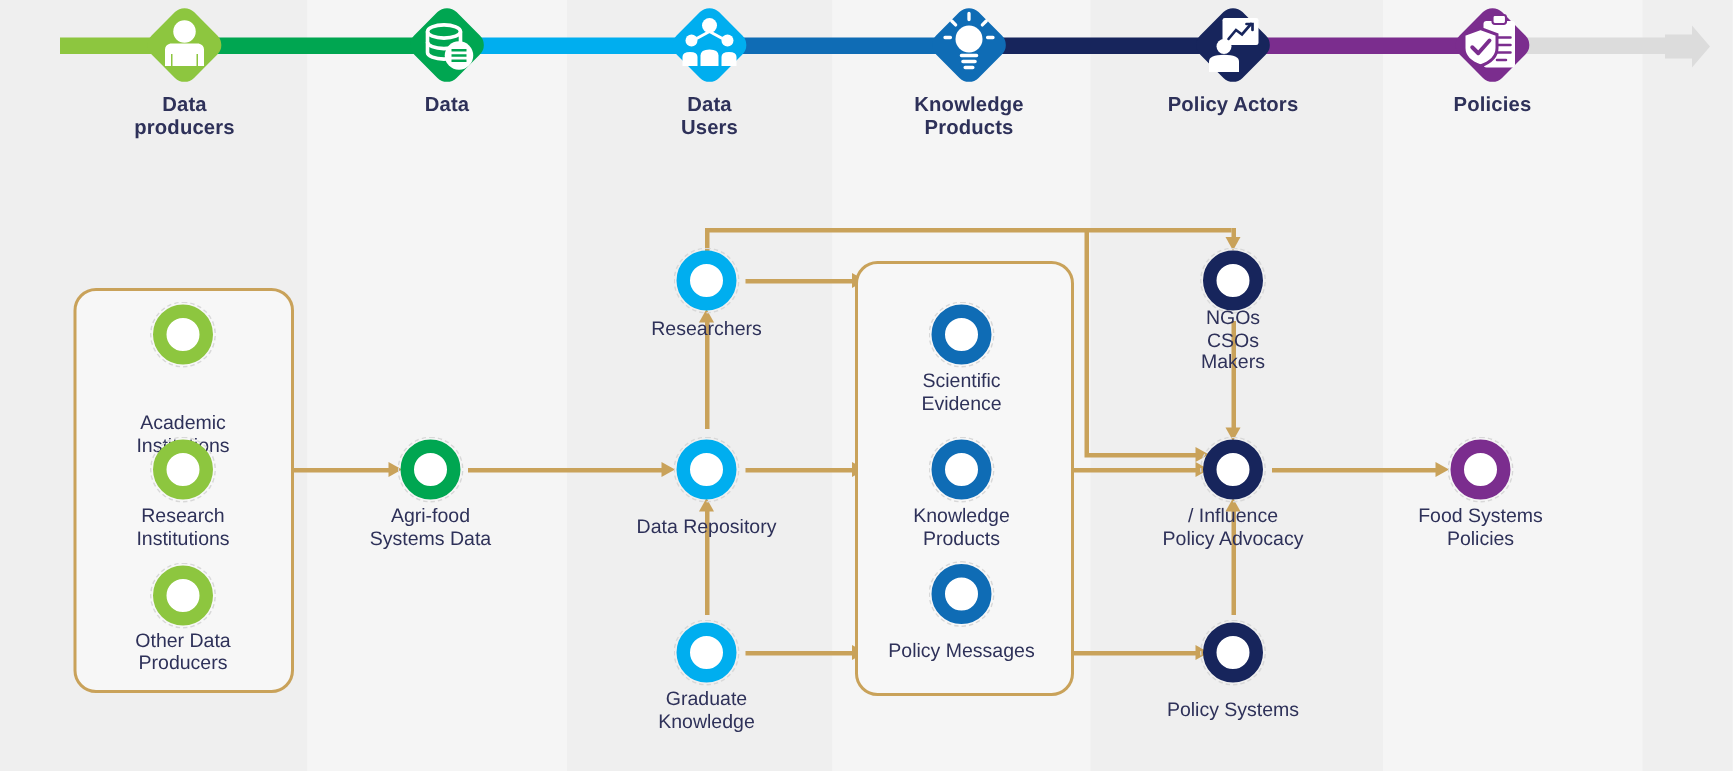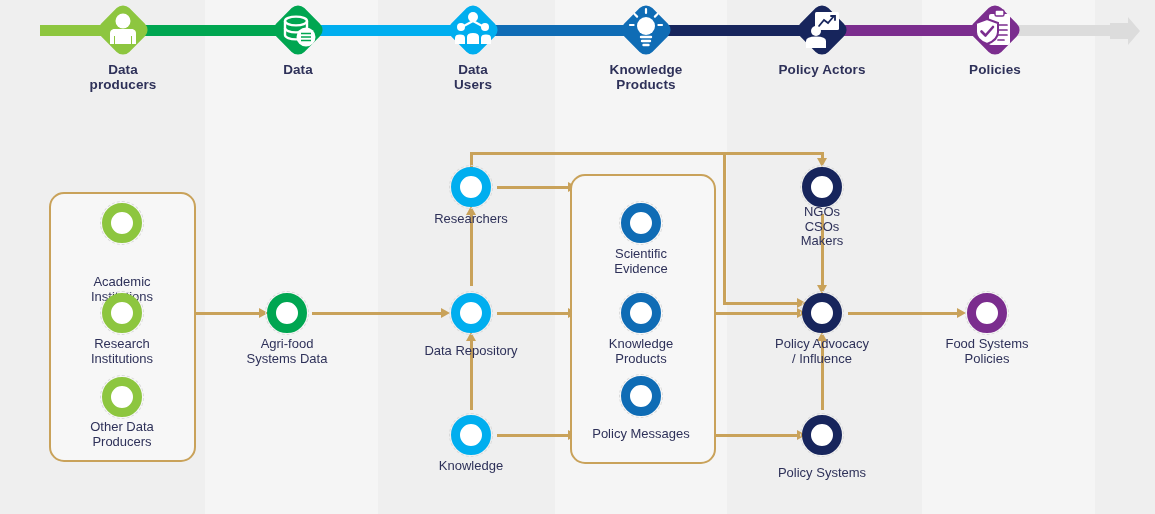--- a/index.html
+++ b/index.html
@@ -263,20 +263,21 @@
         <div class="ring" style="border: 9px solid rgb(0, 174, 239); background: rgb(255, 255, 255);"></div>
       </div>
       <div class="node-label" style="left: 471px; top: 344px;">
         <span class="lbl-line">Data Repository</span>
       </div>
       <div class="node" style="left: 449px; top: 413px;">
         <div class="halo"></div>
         <div class="ring" style="border: 9px solid rgb(0, 174, 239); background: rgb(255, 255, 255);"></div>
       </div>
       <div class="node-label" style="left: 471px; top: 459px;">
+        <span class="lbl-line">Graduate</span>
         <span class="lbl-line">Knowledge</span>
       </div>
       <div class="node" style="left: 619px; top: 201px;">
         <div class="halo"></div>
         <div class="ring" style="border: 9px solid rgb(15, 108, 181); background: rgb(255, 255, 255);"></div>
       </div>
       <div class="node-label" style="left: 641px; top: 247px;">
         <span class="lbl-line">Scientific</span>
         <span class="lbl-line">Evidence</span>
       </div>
@@ -302,22 +303,22 @@
       <div class="node-label" style="left: 822px; top: 205px;">
         <span class="lbl-line">NGOs</span>
         <span class="lbl-line">CSOs</span>
         <span class="lbl-line">Makers</span>
       </div>
       <div class="node" style="left: 800px; top: 291px;">
         <div class="halo"></div>
         <div class="ring" style="border: 9px solid rgb(23, 37, 92); background: rgb(255, 255, 255);"></div>
       </div>
       <div class="node-label" style="left: 822px; top: 337px;">
+        <span class="lbl-line">/ Influence</span>
         <span class="lbl-line">Policy Advocacy</span>
-        <span class="lbl-line">/ Influence</span>
       </div>
       <div class="node" style="left: 800px; top: 413px;">
         <div class="halo"></div>
         <div class="ring" style="border: 9px solid rgb(23, 37, 92); background: rgb(255, 255, 255);"></div>
       </div>
       <div class="node-label" style="left: 822px; top: 466px;">
         <span class="lbl-line">Policy Systems</span>
       </div>
       <div class="node" style="left: 965px; top: 291px;">
         <div class="halo"></div>

